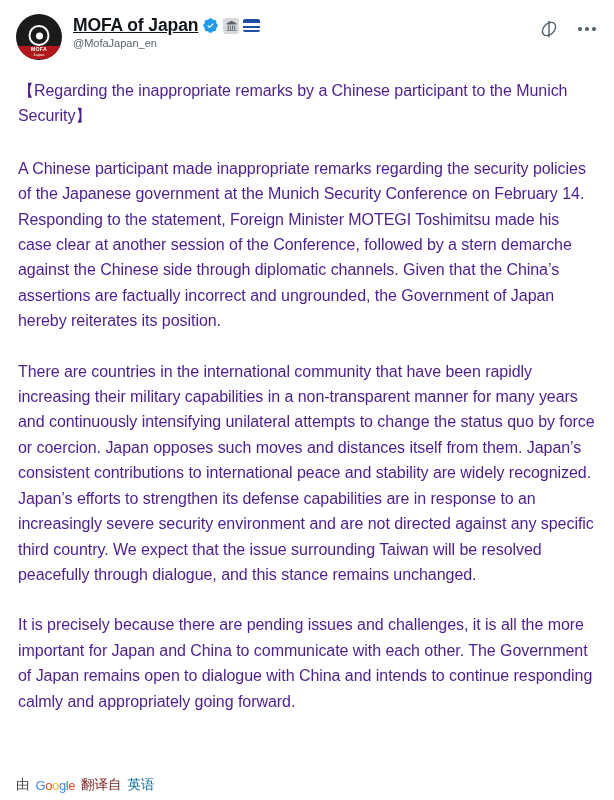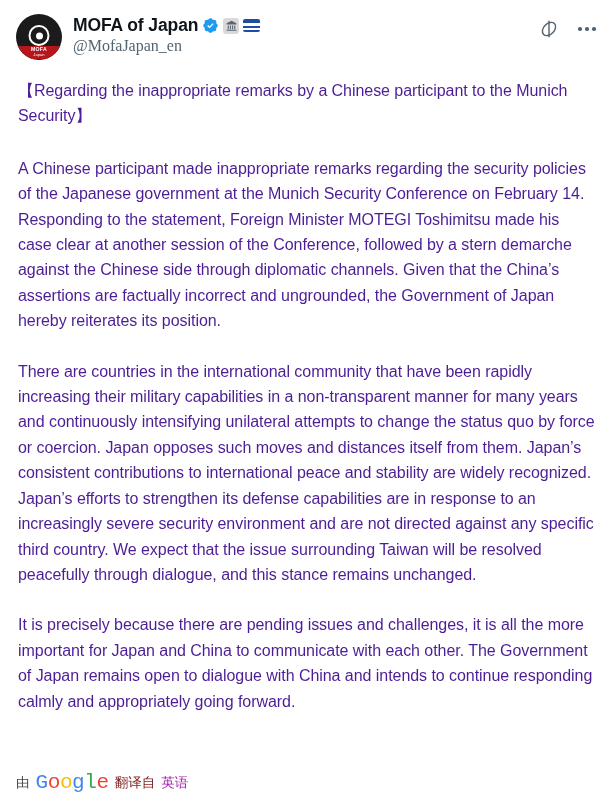--- a/index.html
+++ b/index.html
@@ -91,20 +91,21 @@
     display: flex;
     align-items: center;
     gap: 4px;
   }
   .display-name {
     font-size: 17.5px;
     font-weight: bold;
     color: #0f1419;
     letter-spacing: -0.1px;
     white-space: nowrap;
+    text-decoration: underline;
   }
   .verified {
     width: 17px;
     height: 17px;
     flex: 0 0 17px;
     display: block;
   }
   .gov-badge {
     width: 16px;
     height: 16px;
@@ -126,24 +127,23 @@
     align-items: center;
     justify-content: center;
     overflow: hidden;
   }
   .flag-badge .bars {
     width: 100%;
     height: 100%;
     background: linear-gradient(#1d4ea2 0 34%, #ffffff 34% 50%, #1d4ea2 50% 66%, #ffffff 66% 82%, #1d4ea2 82% 100%);
   }
   .handle {
-    font-size: 16px;
+    font-size: 11px;
     color: #536471;
     margin-top: 1px;
-    font-family: Liberation Serif, serif;
   }
   .header-actions {
     display: flex;
     align-items: center;
     gap: 16px;
     padding-top: 4px;
     flex: 0 0 auto;
   }
   .icon-btn {
     width: 22px;
@@ -192,33 +192,33 @@
     font-size: 13.5px;
     color: #444746;
     background: #ffffff;
     padding-top: 2px;
   }
   .translate-bar .by {
     font-size: 13.5px;
     color: #444746;
   }
   .gword {
-    font-family: Liberation Mono, monospace;
-    font-size: 21px;
+    font-family: Liberation Sans, sans-serif;
+    font-size: 13px;
     letter-spacing: -0.4px;
     font-weight: normal;
   }
   .gword span:nth-child(1) { color: #4285f4; }
   .gword span:nth-child(2) { color: #ea4335; }
   .gword span:nth-child(3) { color: #fbbc05; }
   .gword span:nth-child(4) { color: #4285f4; }
   .gword span:nth-child(5) { color: #34a853; }
   .gword span:nth-child(6) { color: #ea4335; }
   .tr-from { color: #7f1d1d; }
-  .tr-lang { color: #a21caf; }
+  .tr-lang { color: #0369a1; }
 </style>
 </head>
 <body>
 
 <div class="tweet">
 
   <div class="header">
 
     <div class="avatar-wrap">
       <div class="avatar">

